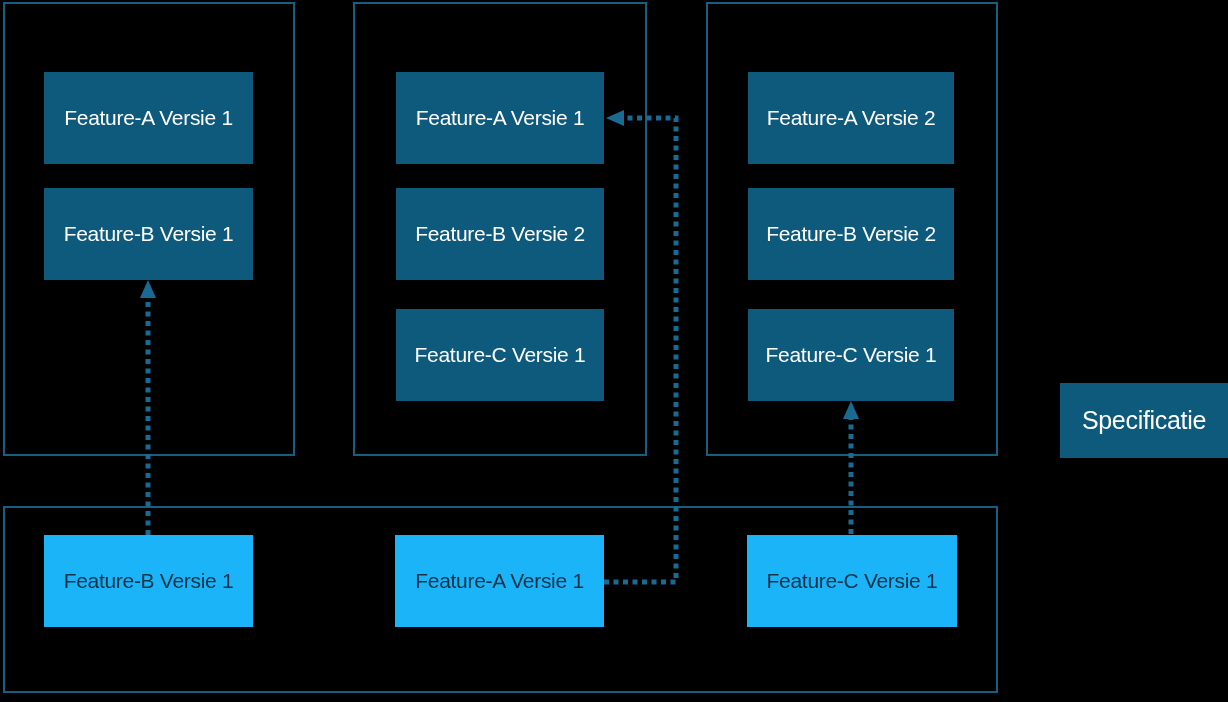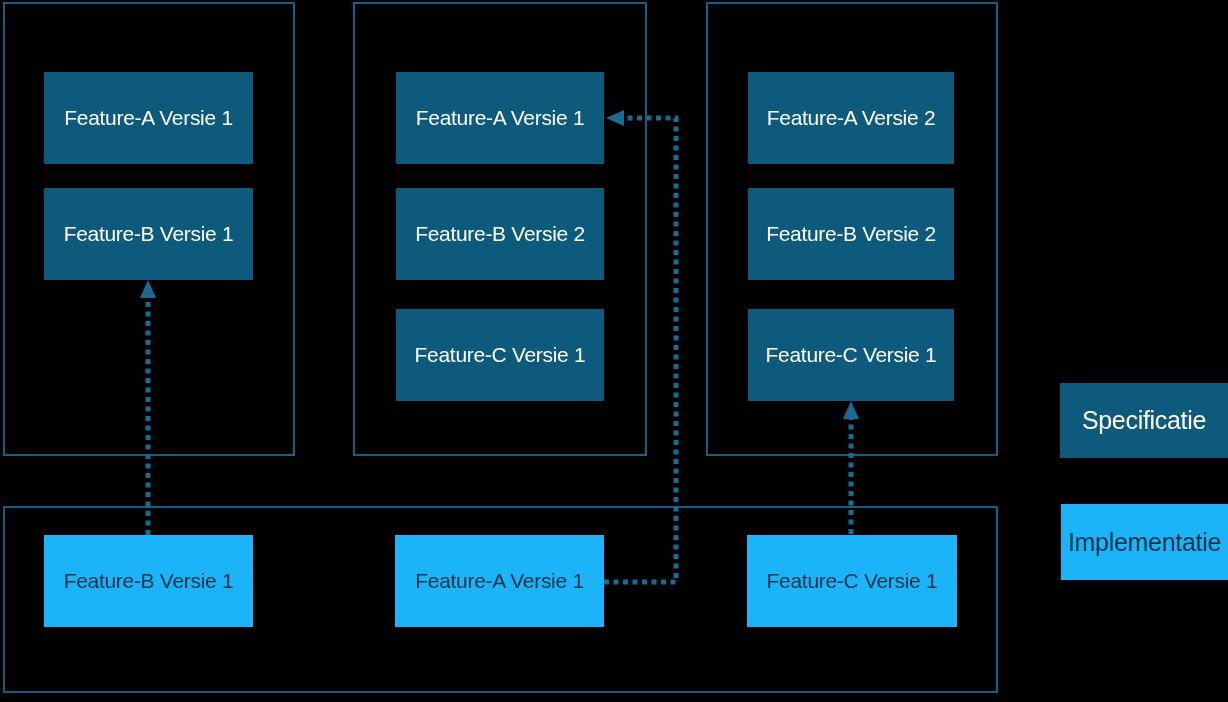--- a/index.html
+++ b/index.html
@@ -75,15 +75,14 @@
       <polygon points="606,118 624,110 624,126" fill="#1A6B94"></polygon>
     </g>
 
     <g>
       <line x1="851" y1="534" x2="851" y2="418" stroke="#1A6B94" stroke-width="5" stroke-dasharray="5 4.5"></line>
       <polygon points="851,401 843,419 859,419" fill="#1A6B94"></polygon>
     </g>
   </svg>
 
   <div class="legend-box node-dark" style="left:1060px;top:383px;width:168px;height:75px">Specificatie</div>
-  <div class="legend-box node-light" style="left:1061px;top:504px;width:167px;height:76px">Implementatie</div>
 
 </div>
 
 </body></html>

